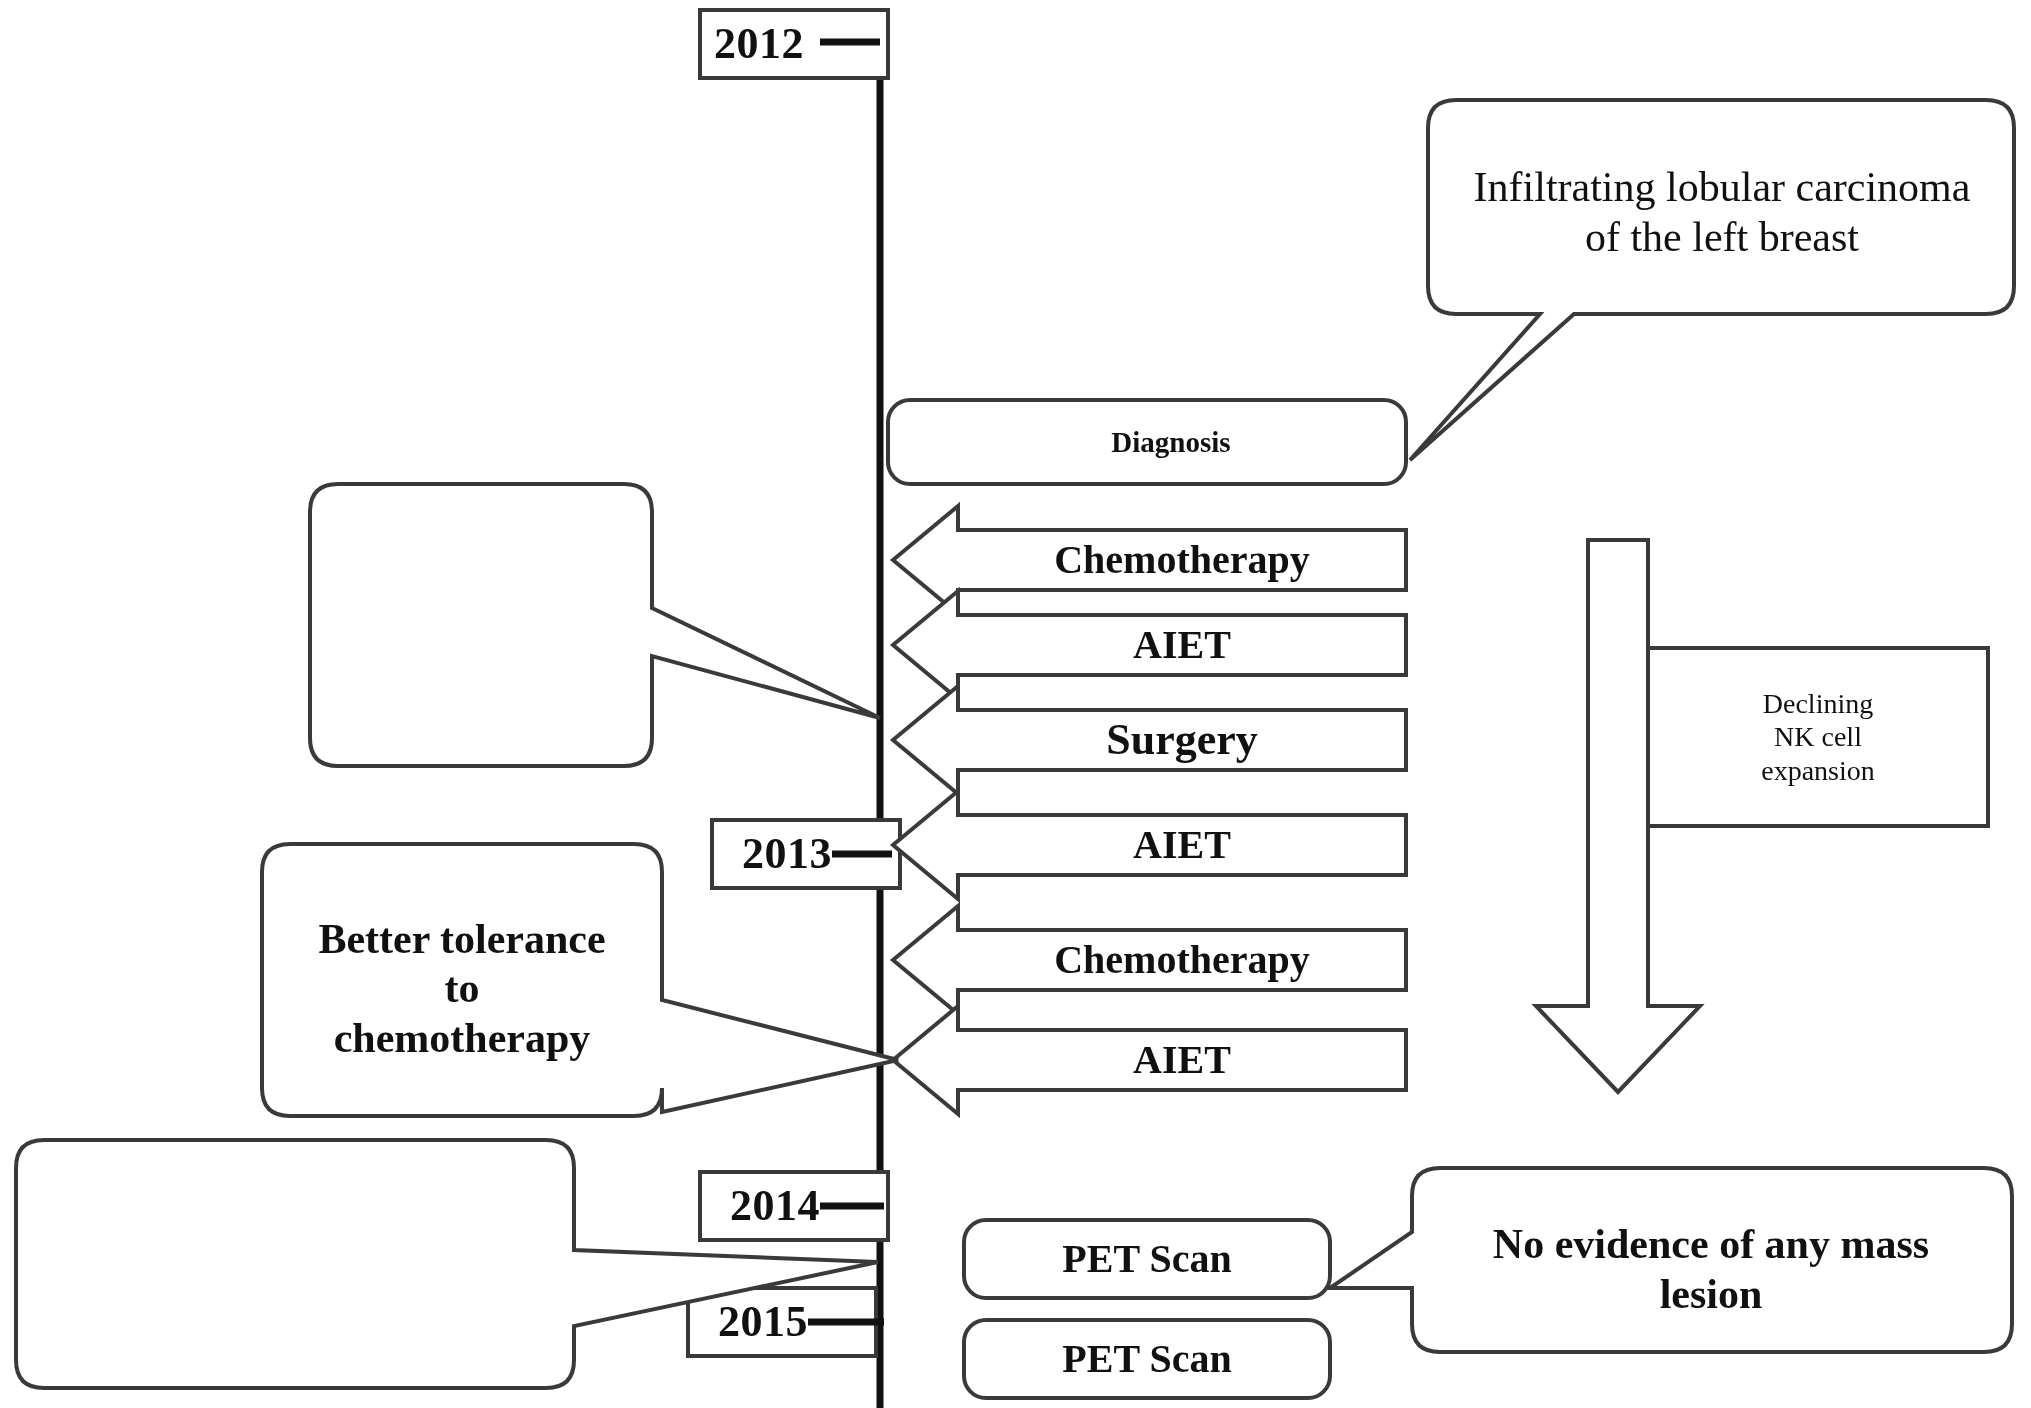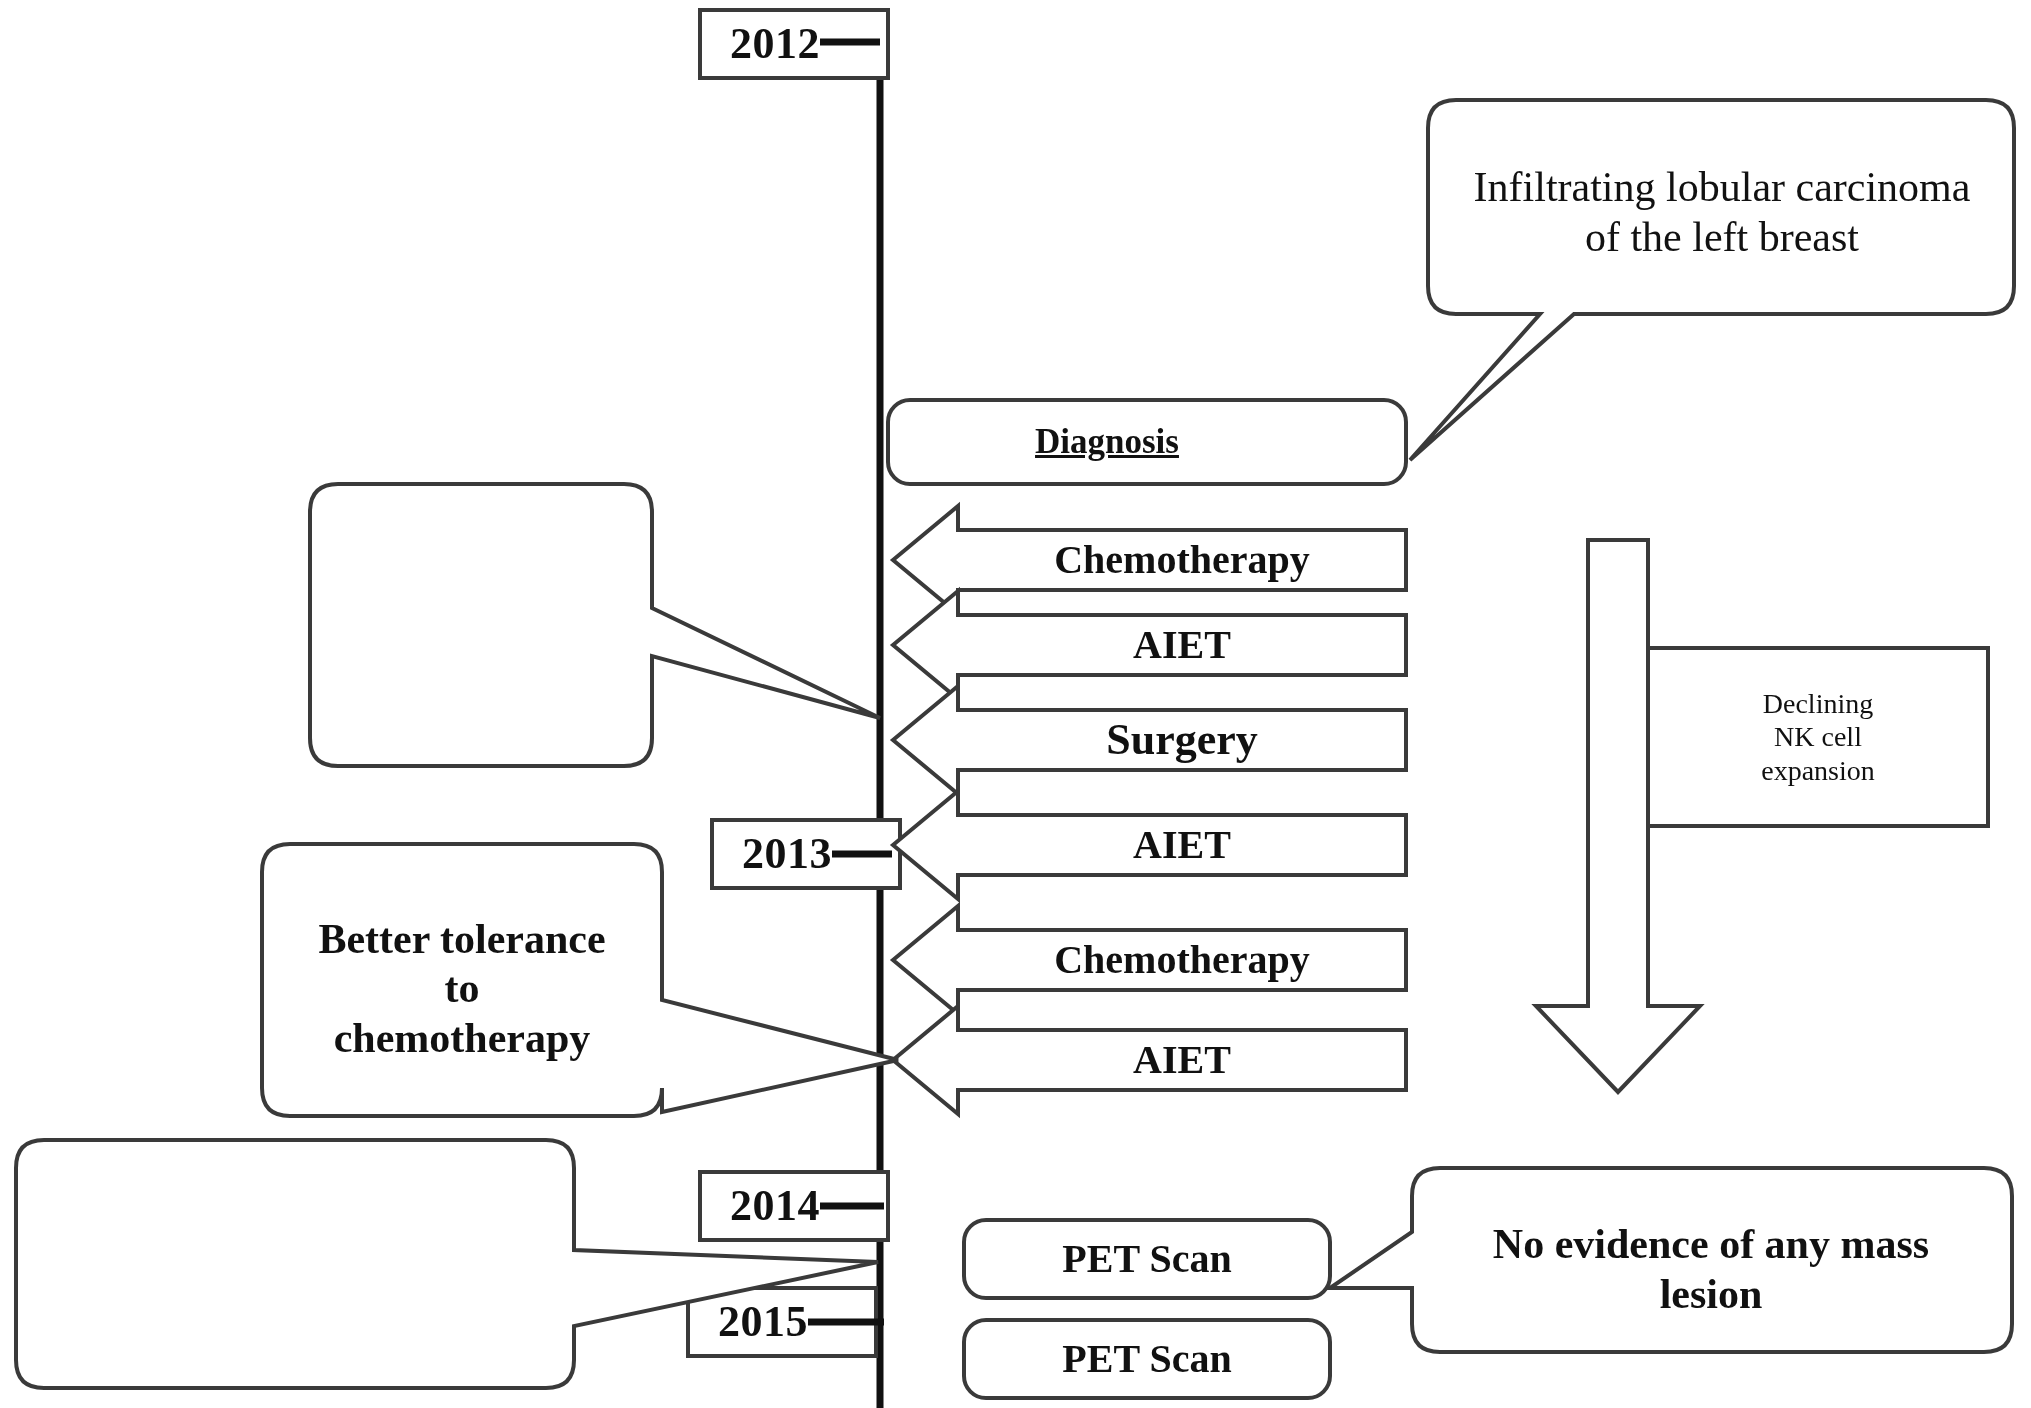--- a/index.html
+++ b/index.html
@@ -134,26 +134,26 @@
 
     <g>
       <path class="s" d="M1588 540 H1648 V1006 H1700 L1618 1092 L1536 1006 H1588 Z"></path>
     </g>
 
     <g>
       <rect x="1648" y="648" width="340" height="178" class="s"></rect>
     </g>
   </svg>
 
-  <div class="lbl year" style="left:700px;top:10px;width:150px;height:68px;">2012</div>
+  <div class="lbl year" style="left:684px;top:10px;width:150px;height:68px;">2012</div>
   <div class="lbl year" style="left:712px;top:820px;width:150px;height:68px;">2013</div>
   <div class="lbl year" style="left:700px;top:1172px;width:150px;height:68px;">2014</div>
   <div class="lbl year" style="left:688px;top:1288px;width:150px;height:68px;">2015</div>
 
-  <div class="lbl bold" style="left:848px;top:400px;width:518px;height:84px;font-size:35px;text-decoration:underline;">Diagnosis</div>
+  <div class="lbl bold" style="left:912px;top:400px;width:518px;height:84px;font-size:29px;">Diagnosis</div>
 
   <div class="lbl bold" style="left:958px;top:530px;width:448px;height:60px;font-size:40px;">Chemotherapy</div>
   <div class="lbl bold" style="left:958px;top:615px;width:448px;height:60px;font-size:40px;">AIET</div>
   <div class="lbl bold" style="left:958px;top:710px;width:448px;height:60px;font-size:44px;">Surgery</div>
   <div class="lbl bold" style="left:958px;top:815px;width:448px;height:60px;font-size:40px;">AIET</div>
   <div class="lbl bold" style="left:958px;top:930px;width:448px;height:60px;font-size:40px;">Chemotherapy</div>
   <div class="lbl bold" style="left:958px;top:1030px;width:448px;height:60px;font-size:40px;">AIET</div>
 
   <div class="lbl bold" style="left:964px;top:1220px;width:366px;height:78px;font-size:40px;">PET Scan</div>
   <div class="lbl bold" style="left:964px;top:1320px;width:366px;height:78px;font-size:40px;">PET Scan</div>

